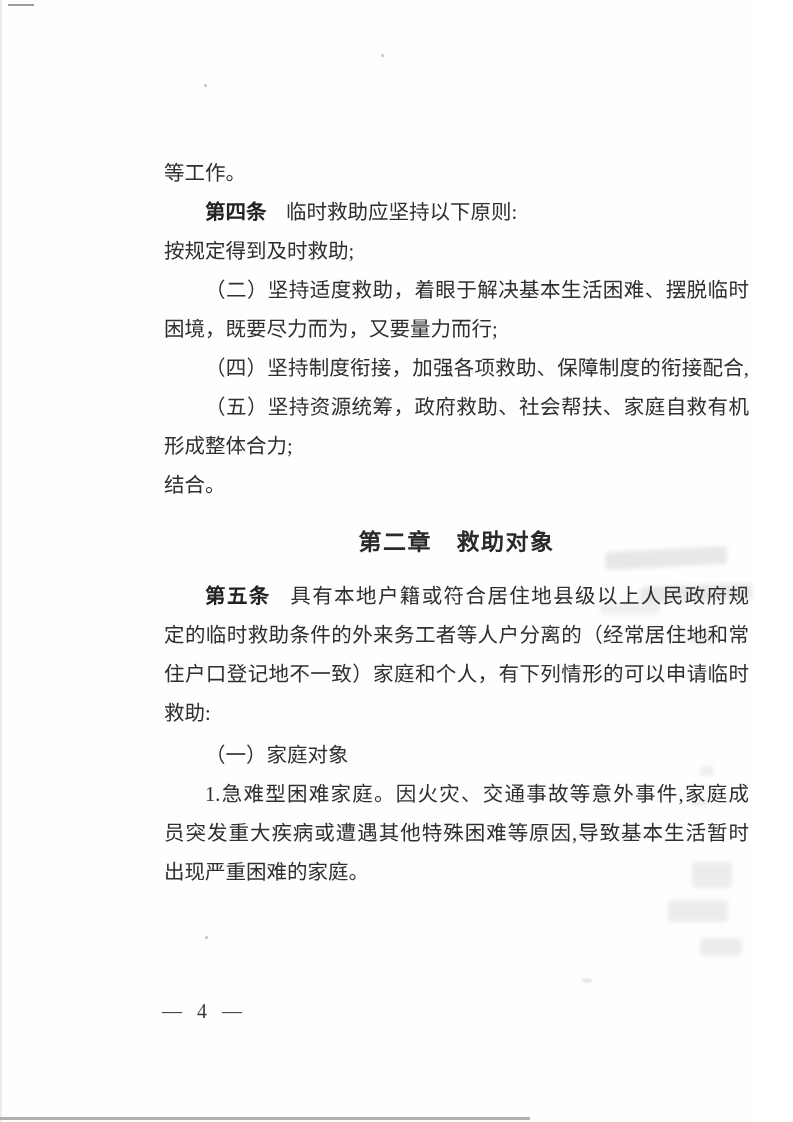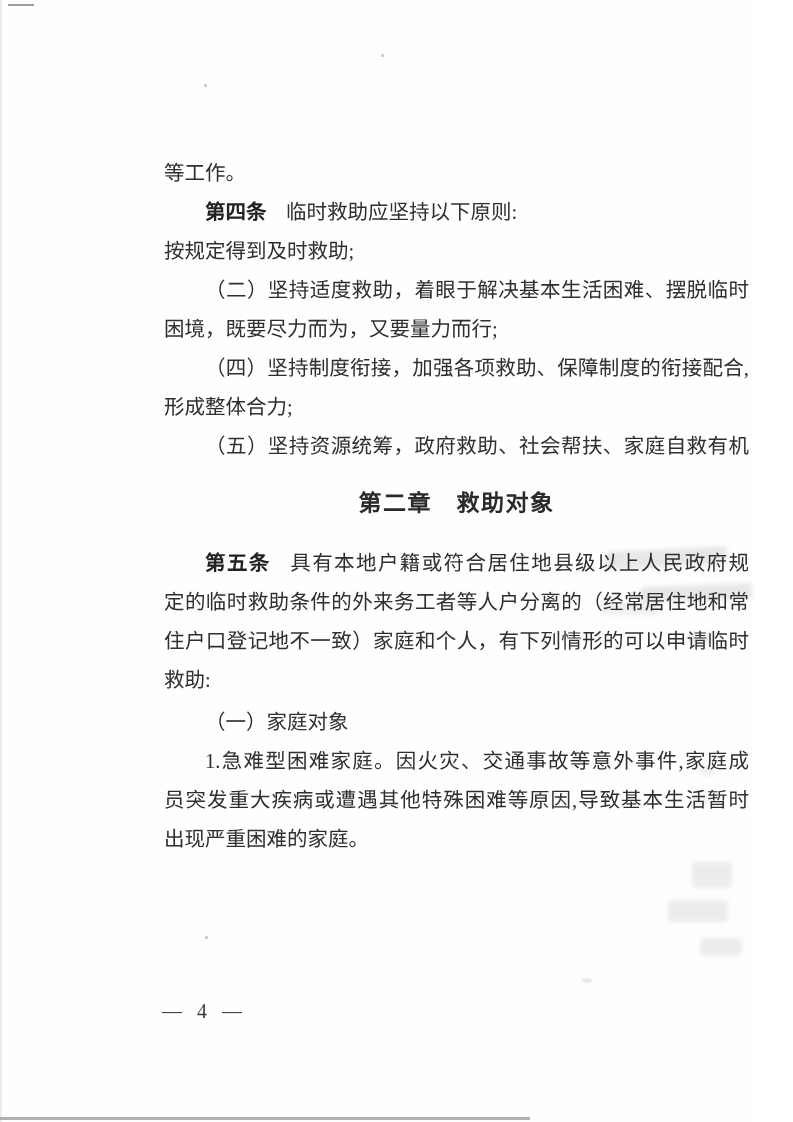--- a/index.html
+++ b/index.html
@@ -34,21 +34,21 @@
   .prefix {
     font-weight: bold;
     color: #222222;
     margin-right: 0.95em;
     text-align: right;
   }
   .chapter {
     height: 41px;
     line-height: 41px;
     margin-top: 17px;
-    margin-bottom: 20px;
+    margin-bottom: 14px;
     text-align: center;
     font-weight: bold;
     font-size: 23px;
     letter-spacing: 1.5px;
     color: #2a2a2a;
     font-family: "Liberation Sans", "DejaVu Sans", sans-serif;
   }
   .footer {
     position: absolute;
     left: 162px;
@@ -116,24 +116,25 @@
 
     <div class="line">按规定得到及时救助;</div>
 
     <div class="line indent full">（二）坚持适度救助，着眼于解决基本生活困难、摆脱临时</div>
 
     <div class="line">困境，既要尽力而为，又要量力而行;</div>
 
 
     <div class="line indent full">（四）坚持制度衔接，加强各项救助、保障制度的衔接配合,</div>
 
+    <div class="line indent full">（五）坚持资源统筹，政府救助、社会帮扶、家庭自救有机</div>
+
     <div class="line">形成整体合力;</div>
 
-    <div class="line indent full">（五）坚持资源统筹，政府救助、社会帮扶、家庭自救有机</div>
-
+    <div class="line">结合。</div>
 
     <div class="chapter">第二章　救助对象</div>
 
     <div class="line indent full">
       <span class="prefix">第五条</span><span>具有本地户籍或符合居住地县级以上人民政府规</span>
     </div>
 
     <div class="line full">定的临时救助条件的外来务工者等人户分离的（经常居住地和常</div>
 
     <div class="line full">住户口登记地不一致）家庭和个人，有下列情形的可以申请临时</div>

